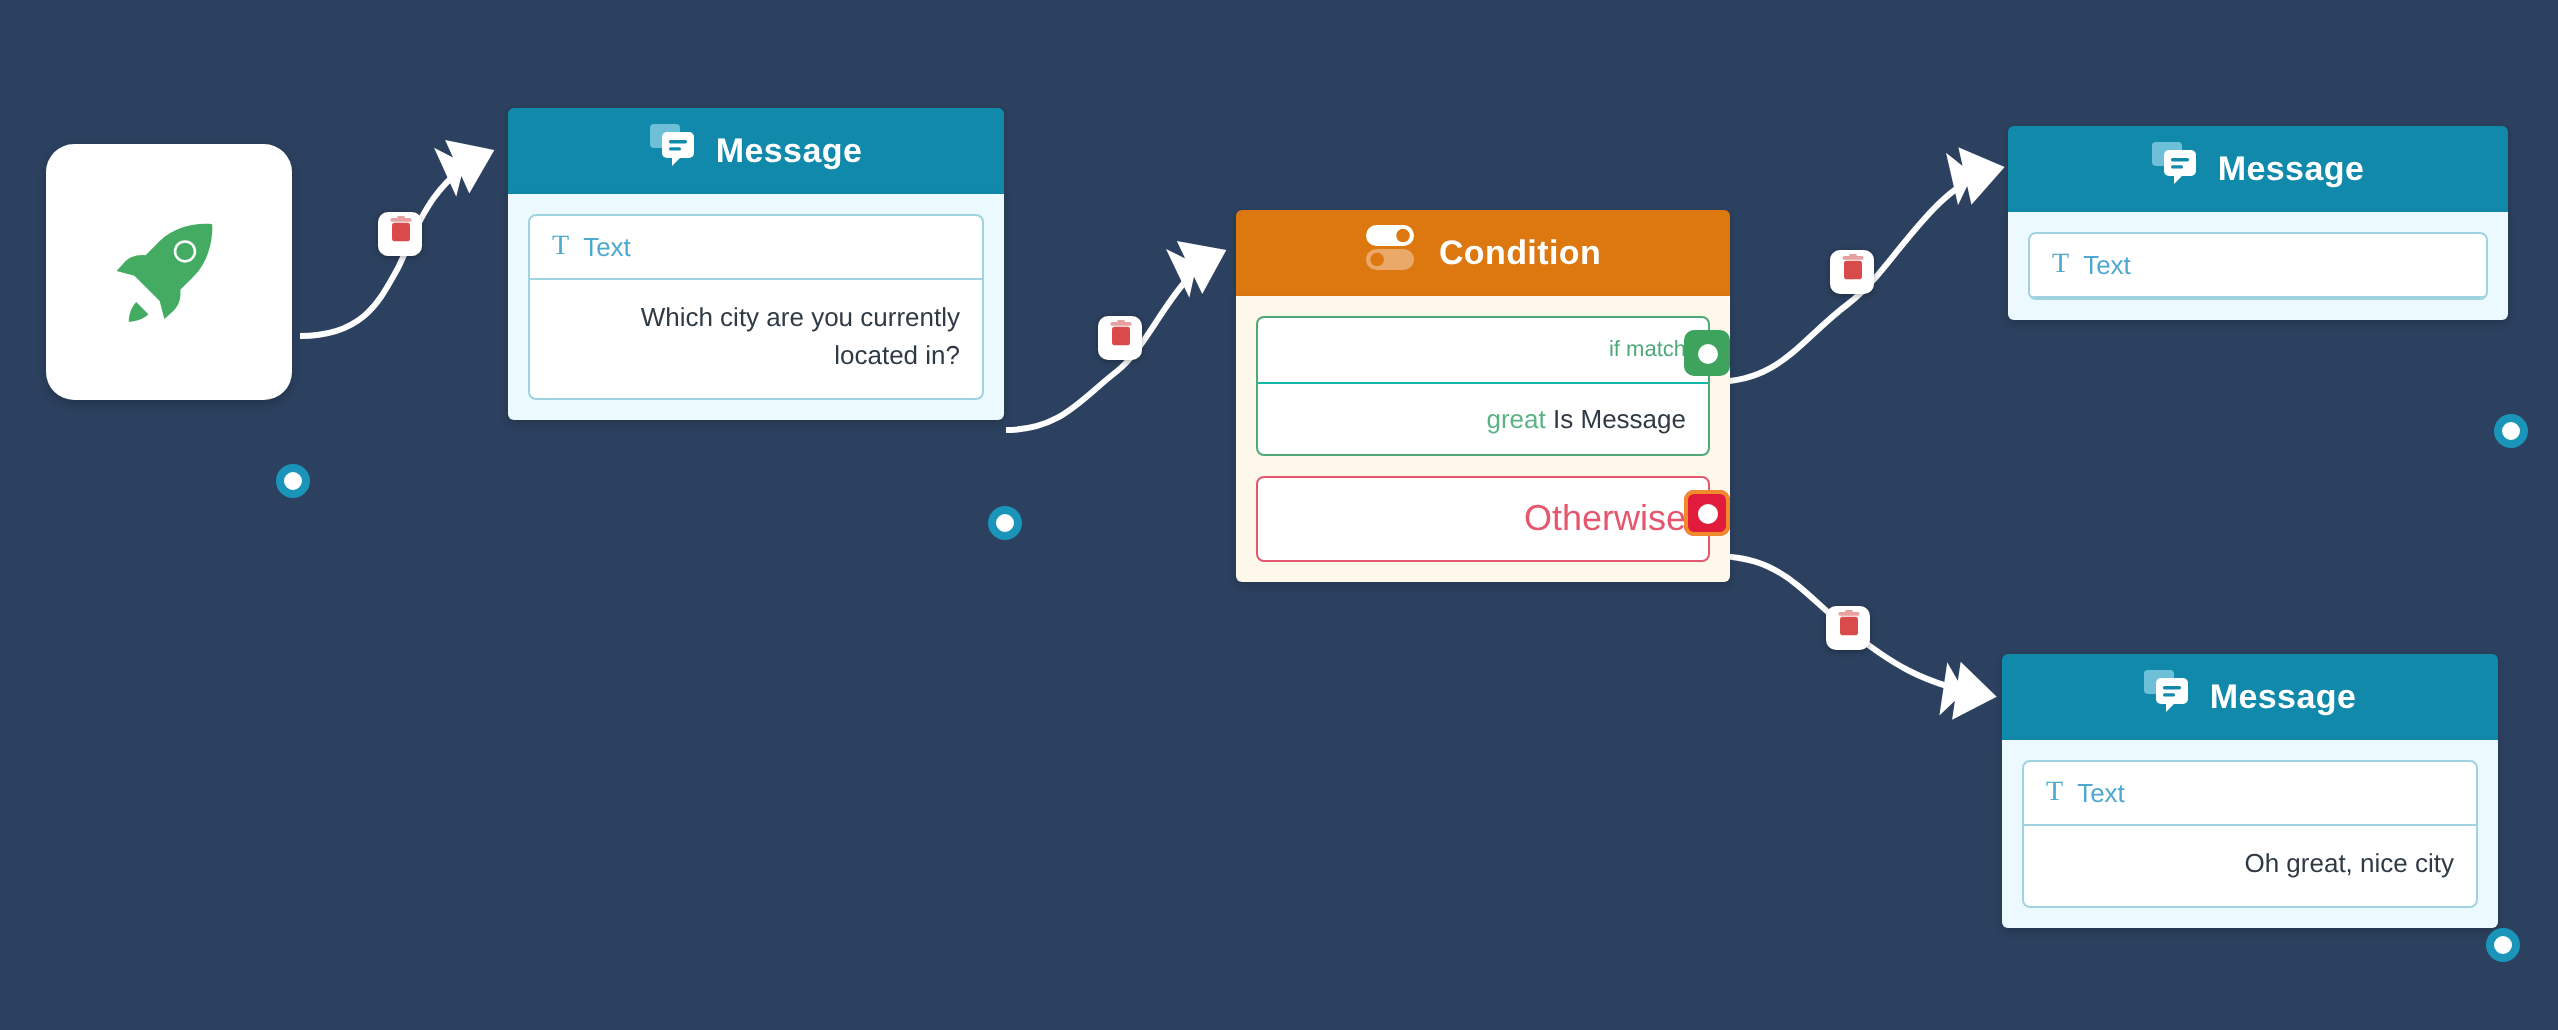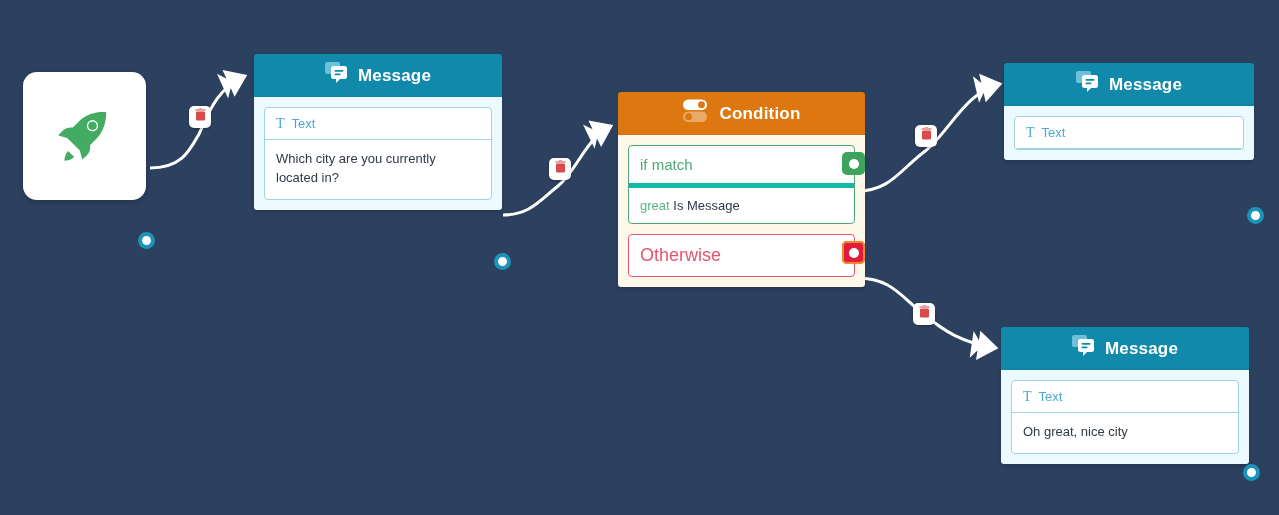--- a/index.html
+++ b/index.html
@@ -29,20 +29,21 @@
     width: 1279px;
     height: 515px;
     overflow: visible;
     pointer-events: none;
   }
 
   
   .node {
     position: absolute;
     box-sizing: border-box;
+    text-align: right;
   }
 
   
   .start-node {
     background: #ffffff;
     border-radius: 14px;
     box-shadow: 0 2px 5px rgba(0,0,0,0.22);
   }
   .rocket-wrap {
     position: absolute;
@@ -113,23 +114,23 @@
     border: 1px solid #4fa878;
     border-radius: 4px;
     background: #ffffff;
     overflow: visible;
     position: relative;
     margin-bottom: 10px;
   }
   .cond-row-match {
     position: relative;
     padding: 10px 11px;
-    font-size: 15px;
+    font-size: 11px;
     color: #4fa878;
-    border-bottom: 5px solid #14b8a6;
+    border-bottom: 1px solid #14b8a6;
   }
   .cond-row-expr {
     padding: 10px 11px;
     font-size: 13px;
     color: #2f3a45;
   }
   .expr-var { color: #5bb384; }
 
   .cond-otherwise {
     position: relative;
@@ -236,21 +237,21 @@
         <div class="text-card-head">
           <span class="t-glyph">T</span>
           <span>Text</span>
         </div>
         <div class="text-card-body">Which city are you currently located in?</div>
       </div>
     </div>
     <div class="handle-out-round" style="left:240px; top:199px;"></div>
   </div>
 
-  <div class="node" style="left:618px; top:92px; width:247px;">
+  <div class="node" style="left:618px; top:105px; width:247px;">
     <div class="node-header hdr-condition">
       <span>
         <svg width="28" height="26" viewBox="0 0 28 26" aria-hidden="true">
           <rect x="1" y="1.5" width="24" height="10.5" rx="5.25" fill="#ffffff"></rect>
           <circle cx="19.5" cy="6.75" r="3.4" fill="#dd7710"></circle>
           <rect x="1" y="13.5" width="24" height="10.5" rx="5.25" fill="#eaa968"></rect>
           <circle cx="6.6" cy="18.75" r="3.4" fill="#dd7710"></circle>
         </svg>
       </span>
       <span>Condition</span>

